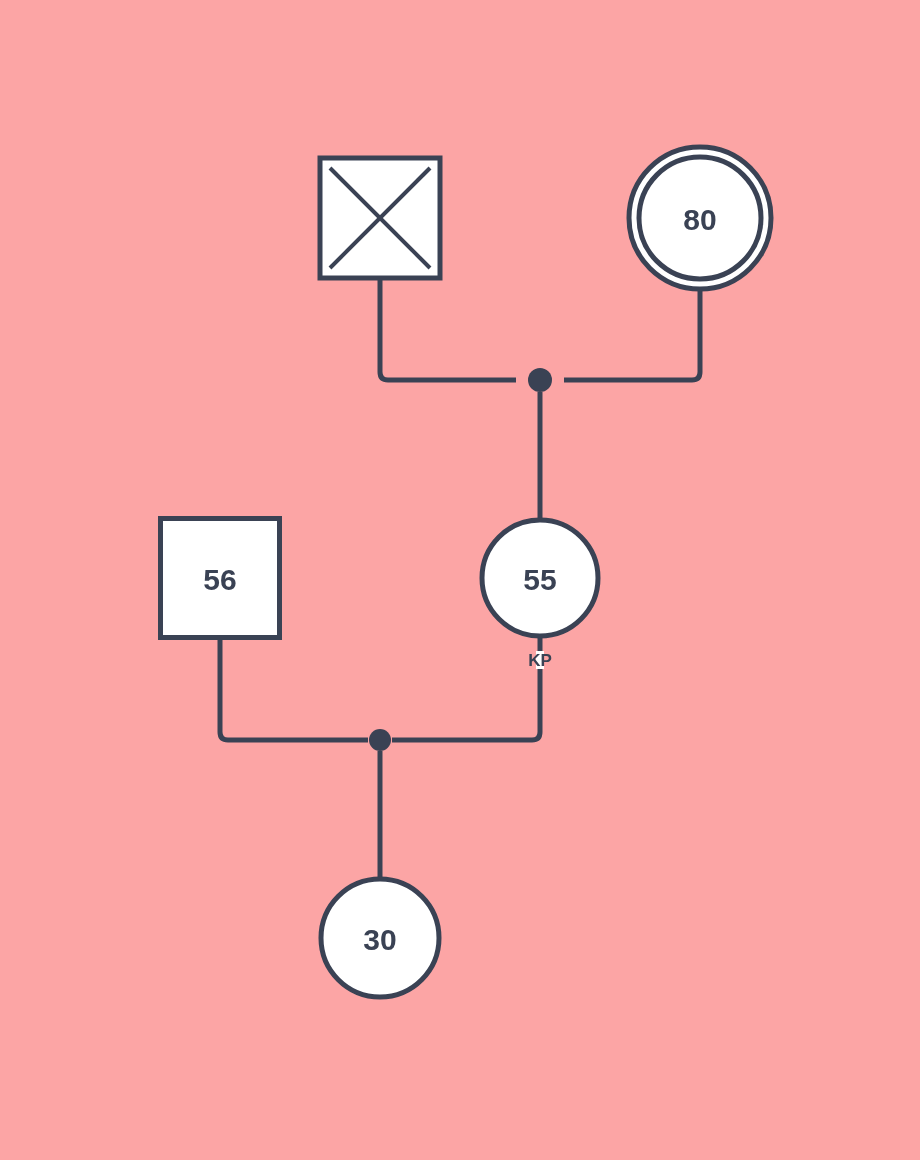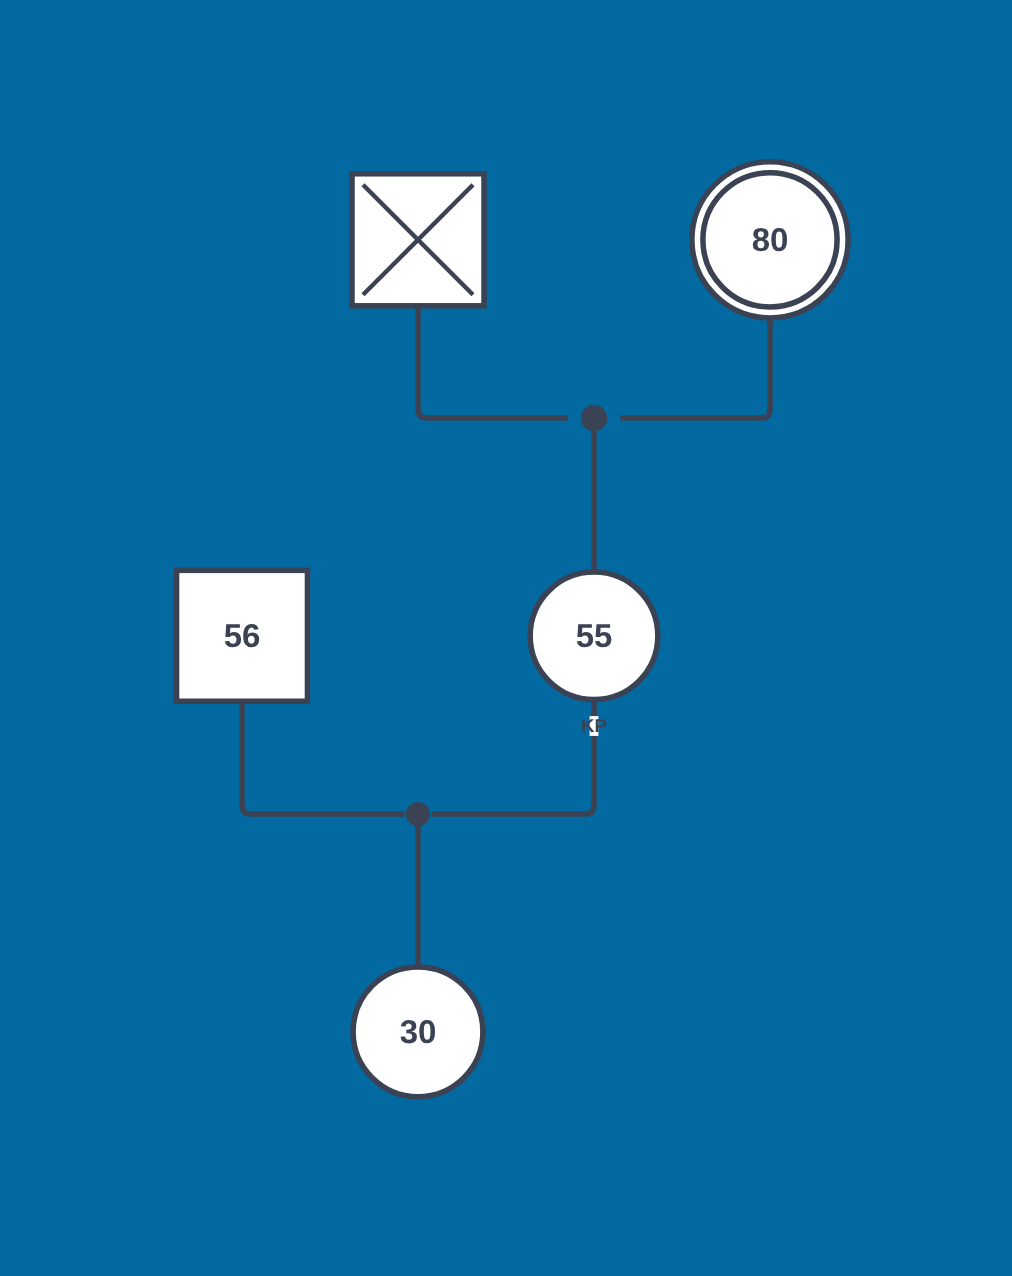--- a/index.html
+++ b/index.html
@@ -11,21 +11,21 @@
   body {
     width: 920px;
     height: 1160px;
     font-family: "Liberation Sans", sans-serif;
     overflow: hidden;
   }
   #diagram-root {
     position: relative;
     width: 920px;
     height: 1160px;
-    background: #0369a1;
+    background: #fca5a5;
   }
   svg#diagram-canvas {
     display: block;
     width: 920px;
     height: 1160px;
   }
   .node-shape {
     fill: #ffffff;
   }
   .node-label {

